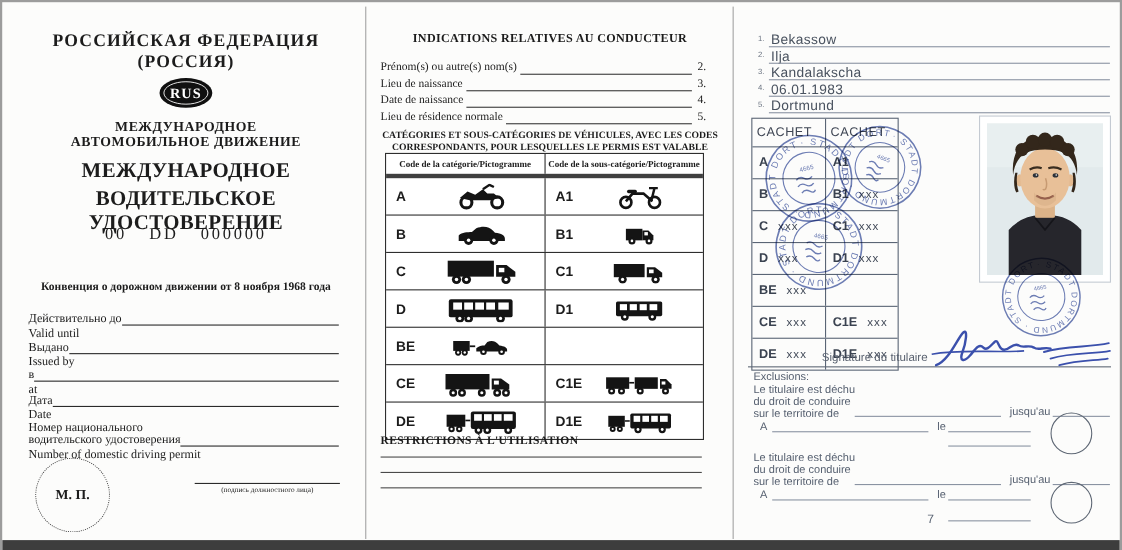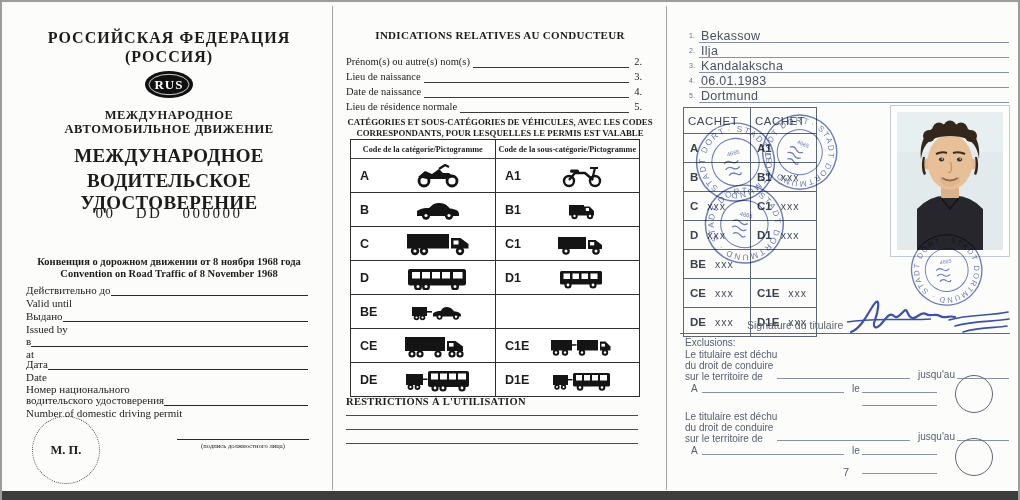--- a/index.html
+++ b/index.html
@@ -28,21 +28,21 @@
           font-size:6.6px;padding-top:2px;color:#222;}
 
   
   .mid-title{left:332px;width:332px;text-align:center;font-weight:bold;font-size:11px;letter-spacing:.3px;}
   .mid-fields{left:344px;width:296px;}
   .mfrow{display:flex;align-items:flex-end;font-size:10.5px;line-height:12px;height:15px;}
   .mfrow .lead{flex:1;border-bottom:1px solid #3a3a3a;height:10px;margin-left:3px;}
   .mfrow .num{margin-left:5px;}
   .mid-cat{left:332px;width:332px;text-align:center;font-weight:bold;font-size:8.8px;line-height:11px;}
   .vtable{left:348px;top:137px;width:290px;border:1px solid #2e2e2e;box-sizing:border-box;background:#fff;}
-  .vhead{display:flex;height:18px;border-bottom:1px solid #404040;}
+  .vhead{display:flex;height:18px;border-bottom:4px solid #404040;}
   .vhead div{width:50%;display:flex;align-items:center;justify-content:center;
              font-weight:bold;font-size:8.2px;}
   .vhead div+div{border-left:1px solid #2e2e2e;}
   .vrow{display:flex;height:33px;}
   .vrow+.vrow{border-top:1px solid #2e2e2e;}
   .vcell{width:50%;display:flex;align-items:center;box-sizing:border-box;padding-left:9px;}
   .vcell+.vcell{border-left:1px solid #2e2e2e;}
   .vcode{font-family:"Liberation Sans",sans-serif;font-weight:bold;font-size:12.5px;width:28px;}
   .vpict{flex:1;display:flex;justify-content:center;padding-right:8px;}
   .restr{left:344px;font-weight:bold;font-size:10.5px;letter-spacing:.3px;}
@@ -96,21 +96,20 @@
   <div class="abs cov-center cov-mov" style="top:106px;">МЕЖДУНАРОДНОЕ</div>
   <div class="abs cov-center cov-mov" style="top:120px;">АВТОМОБИЛЬНОЕ ДВИЖЕНИЕ</div>
 
   <div class="abs cov-center cov-big" style="top:143px;">МЕЖДУНАРОДНОЕ</div>
   <div class="abs cov-center cov-big" style="top:168px;">ВОДИТЕЛЬСКОЕ УДОСТОВЕРЕНИЕ</div>
 
   <div class="abs cov-center cov-serial" style="top:203px;">00 DD 000000</div>
 
 
   <div class="abs cov-center cov-conv" style="top:254px;">Конвенция о дорожном движении от 8 ноября 1968 года</div>
-  <div class="abs cov-center cov-conv" style="top:266px;">Convention on Road Traffic of 8 November 1968</div>
 
   <div class="abs cov-fields cfrow" style="top:282px;">
     <span>Действительно до</span>
       <span class="lead"></span>
   </div>
   <div class="abs cov-fields cf-en" style="top:295px;">Valid until</div>
 
   <div class="abs cov-fields cfrow" style="top:308px;">
     <span>Выдано</span>
       <span class="lead"></span>

